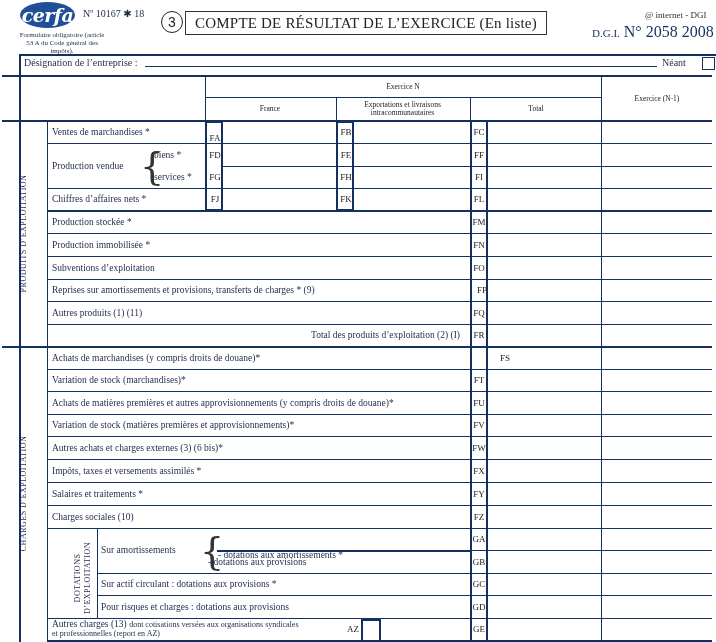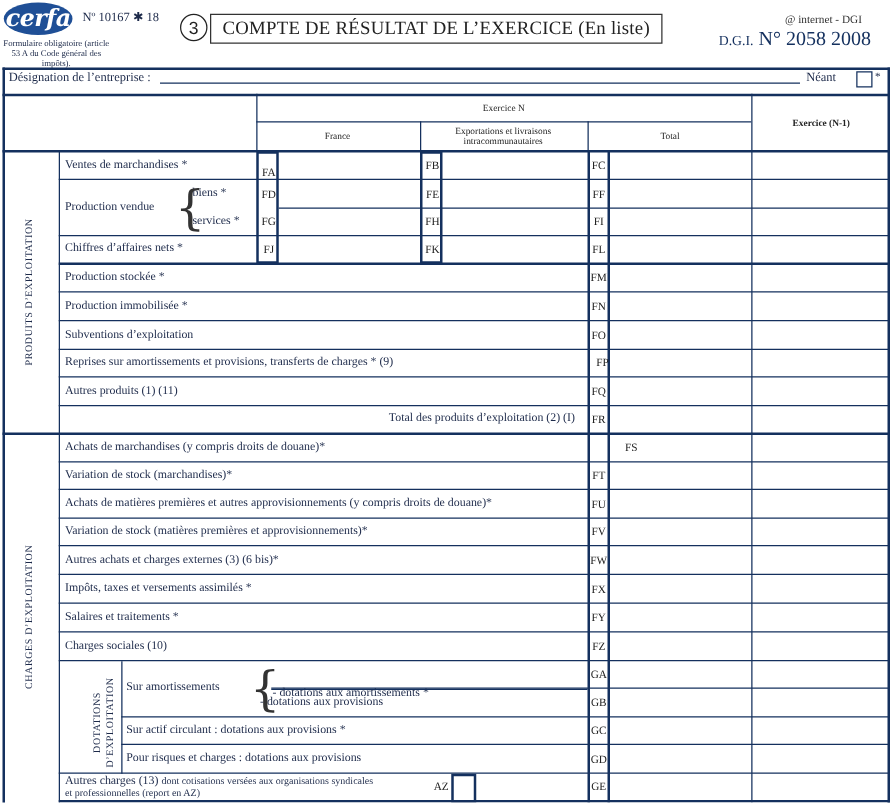--- a/index.html
+++ b/index.html
@@ -1,18 +1,18 @@
 <!DOCTYPE html>
 <html><head>
 <meta charset="utf-8">
 <style>
   html, body { margin:0; padding:0; background:#fff; }
   body { width:716px; height:642px; position:relative; overflow:hidden;
          font-family:"Liberation Serif","DejaVu Serif",serif; color:#1d2a4a; }
-  .abs { position:absolute; }
+  .abs { position:absolute;margin-left:17px; }
   
   #logo { left:3px; top:2px; width:55px; height:26px; background:#1f4f96; border-radius:50%/50%;
           color:#fff; font-style:italic; font-weight:bold; font-size:19px; line-height:26px; text-align:center;
           font-family:"DejaVu Serif",serif; letter-spacing:-0.5px; }
   #formno { left:66px; top:8px; font-size:10px; }
   #formsub { left:2px; top:31px; font-size:7px; line-height:8px; text-align:center; width:86px; }
   #circle { left:144px; top:11px; width:20px; height:20px; border:1.5px solid #222; border-radius:50%;
             font-family:"Liberation Sans",sans-serif; font-size:14px; line-height:20px; text-align:center; color:#222; }
   #titlebox { left:168px; top:11px; width:360px; height:22px; border:1.3px solid #333;
               font-size:15px; line-height:22px; text-align:center; color:#222; letter-spacing:0.2px; }
@@ -212,17 +212,17 @@
     <div class="vl" style="left:97px;top:529px;height:90px"></div>
     <div class="brace" style="left:140px;top:144px;font-size:38px;line-height:44px">{</div>
     <div class="brace" style="left:200px;top:529px;font-size:38px;line-height:44px">{</div>
     <div class="hl" style="left:217px;top:551px;width:253px"></div>
   </div>
 
 <div class="hdr" style="left:205px;top:83px;width:396px;">Exercice N</div>
 <div class="hdr" style="left:205px;top:105px;width:130px;">France</div>
 <div class="hdr" style="left:340px;top:101px;width:125px;">Exportations et livraisons intracommunautaires</div>
 <div class="hdr" style="left:472px;top:105px;width:128px;">Total</div>
-<div class="hdr" style="left:602px;top:95px;width:110px;font-weight:bold;">Exercice (N-1)</div>
+<div class="hdr" style="left:602px;top:95px;width:110px;">Exercice (N-1)</div>
 
 <div class="vert" style="left:-37px;top:229px;width:120px;">PRODUITS D’EXPLOITATION</div>
 <div class="vert" style="left:-67px;top:489px;width:180px;">CHARGES D’EXPLOITATION</div>
 <div class="vert" style="left:33px;top:568px;width:100px;line-height:10px;white-space:normal;font-size:8px;">DOTATIONS D’EXPLOITATION</div>
 
 </body></html>

